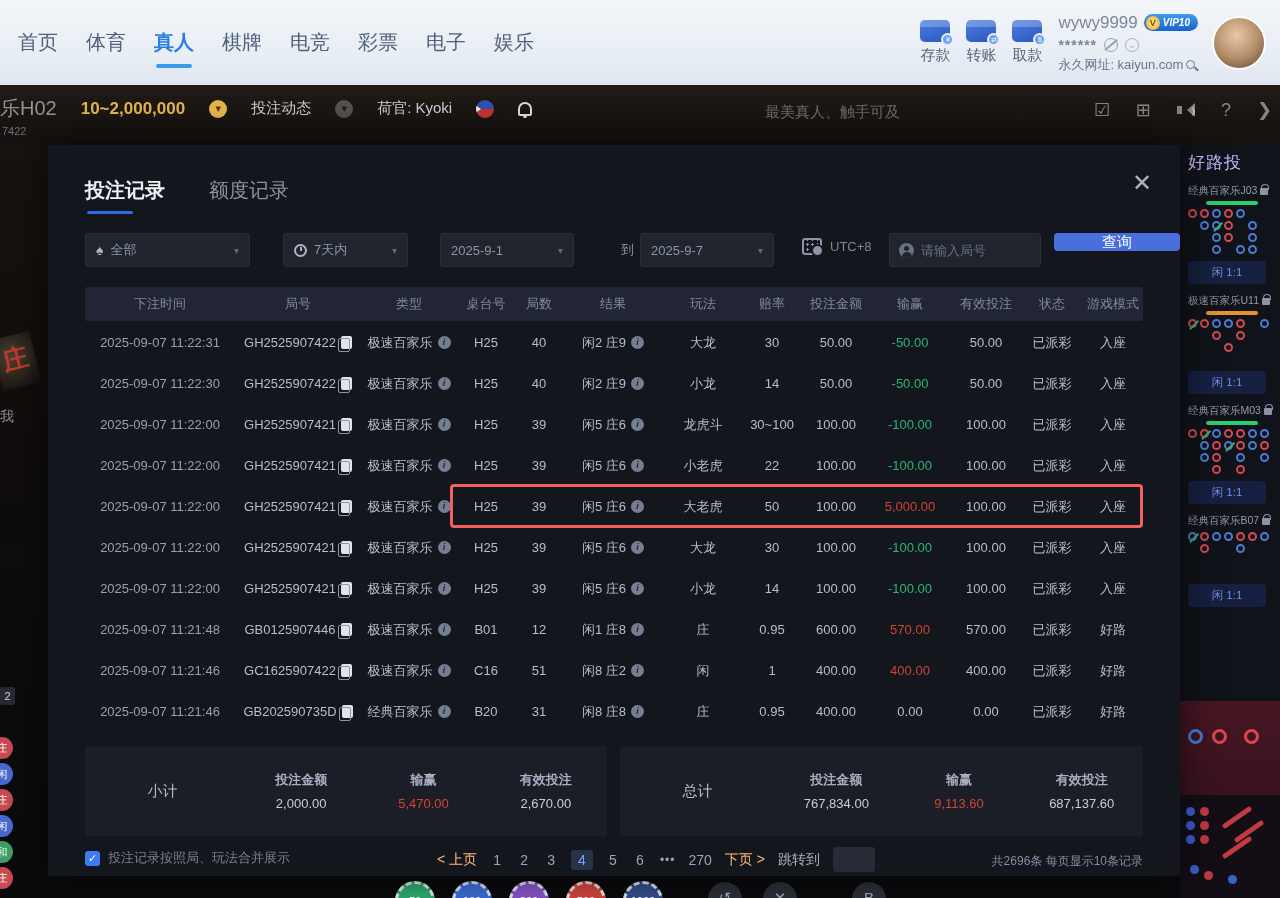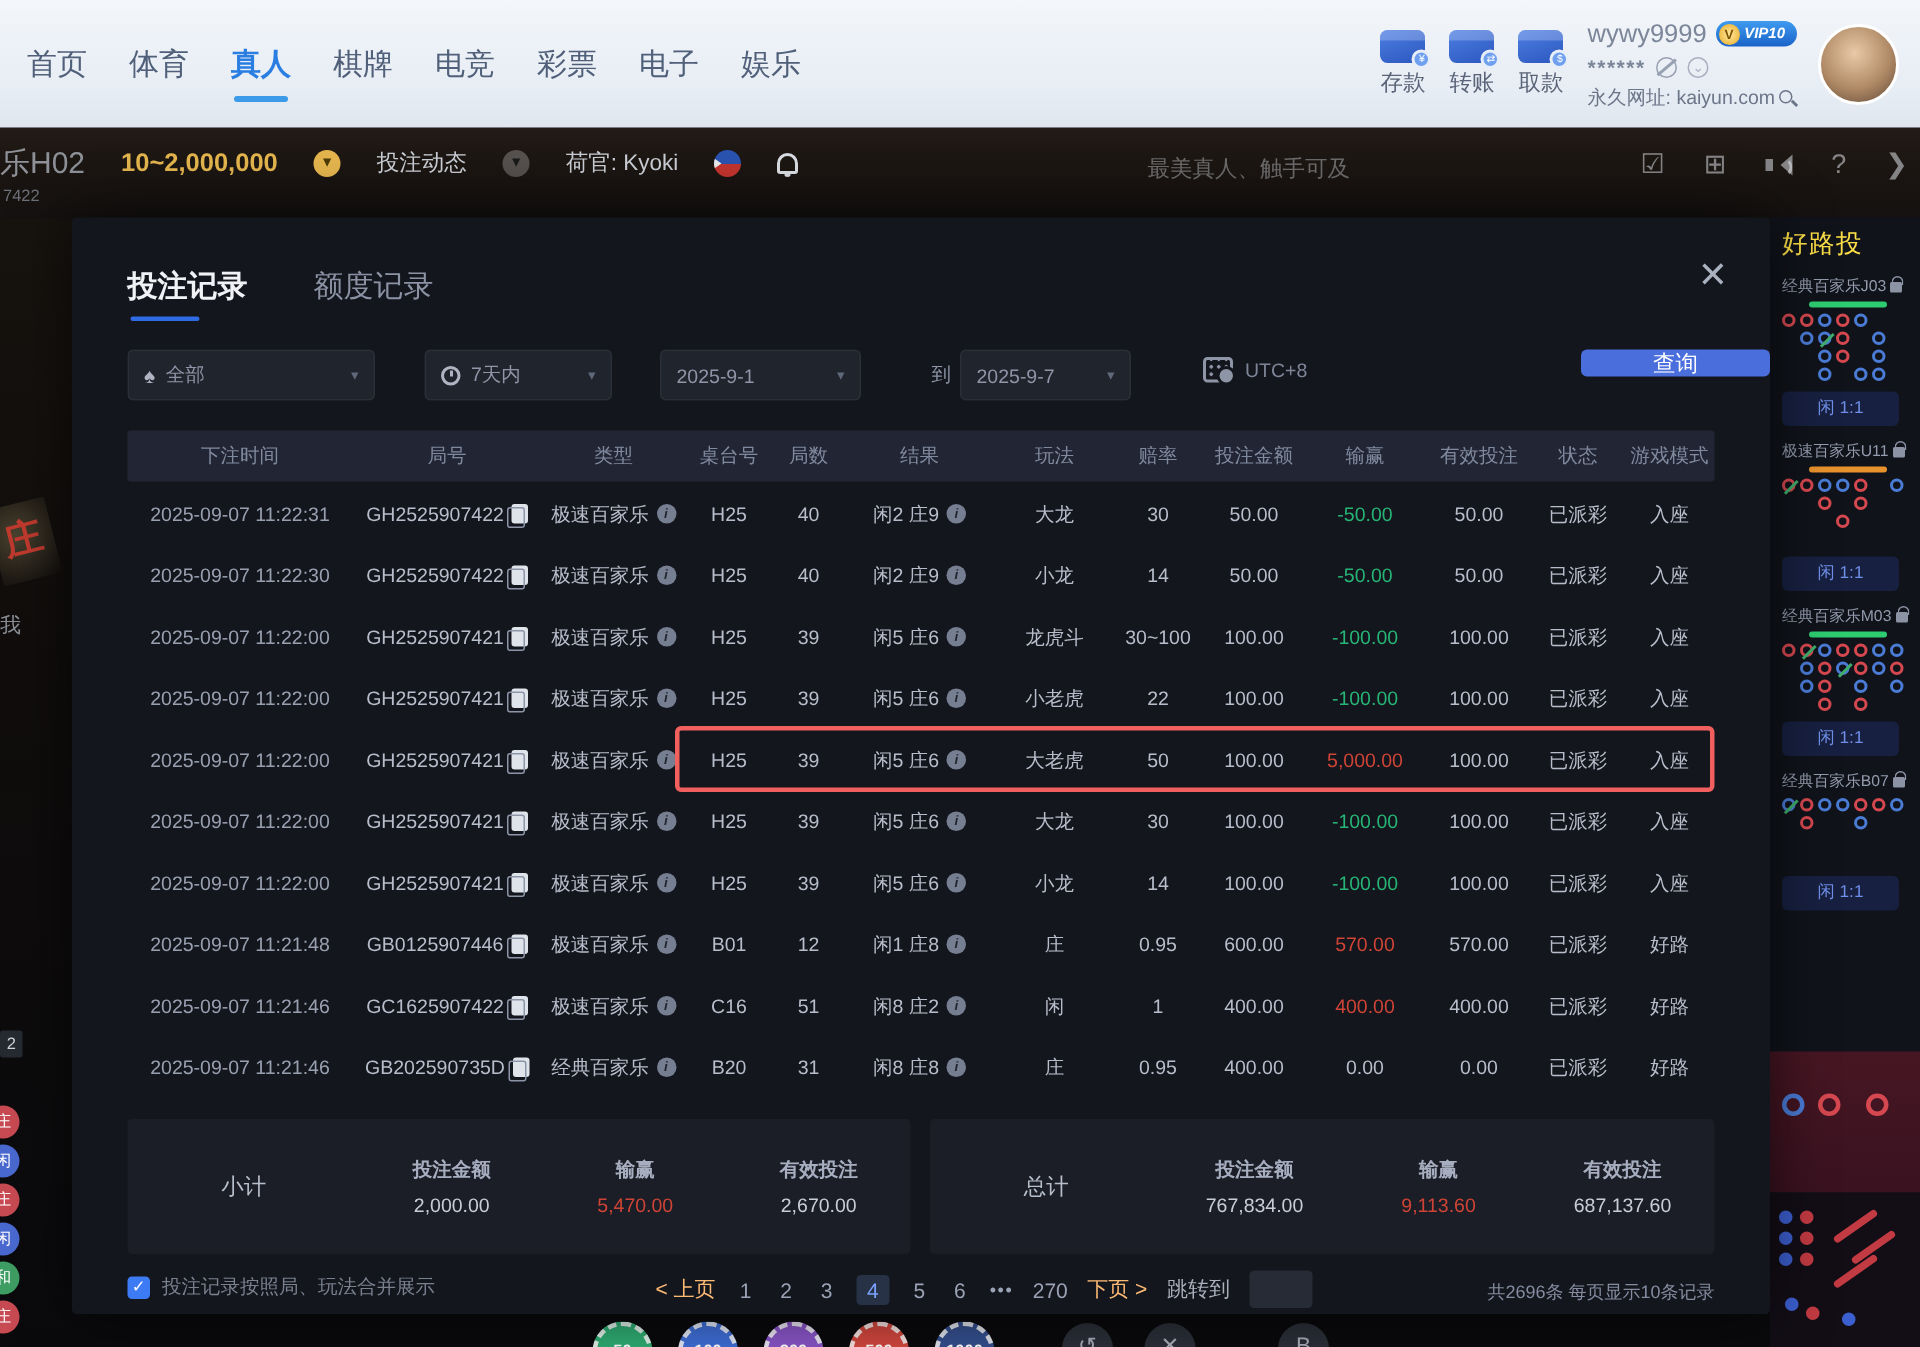--- a/index.html
+++ b/index.html
@@ -107,21 +107,21 @@
     font-size:11px; text-align:center; line-height:22px; }
 
   
   .chip { position:absolute; width:40px; height:40px; border-radius:50%; border:3px dashed rgba(255,255,255,.85);
     color:#fff; font-size:11px; font-weight:700; text-align:center; line-height:34px; cursor:pointer; }
   .round-btn { position:absolute; width:34px; height:34px; border-radius:50%; background:#2b2f38;
     color:#aab1bd; font-size:15px; text-align:center; line-height:32px; cursor:pointer; }
 
   
   .road-panel { position:absolute; right:0; top:145px; width:100px; height:753px; background:#10131a; z-index:3; padding:6px 4px 0 8px; }
-  .road-title { font-size:17px; color:#fde047; margin-bottom:10px; letter-spacing:1px; }
+  .road-title { font-size:17px; color:#c4b5fd; margin-bottom:10px; letter-spacing:1px; }
   .road-card { margin-bottom:10px; cursor:pointer; }
   .rc-head { display:flex; align-items:center; gap:3px; }
   .rc-name { font-size:10.5px; color:#939bad; white-space:nowrap; }
   .ic-lock { width:8px; height:7px; background:#8b93a5; border-radius:1px; position:relative; flex:0 0 auto; }
   .ic-lock::before { content:""; position:absolute; left:1px; top:-4px; width:6px; height:5px;
     border:1.5px solid #8b93a5; border-bottom:none; border-radius:4px 4px 0 0; }
   .rc-bar { height:4px; border-radius:2px; margin:3px 0 4px 18px; }
   .road-grid { display:grid; grid-template-columns:repeat(7,11px); grid-auto-rows:11px; gap:1px; margin:4px 0 5px; }
   .dot { width:9px; height:9px; border-radius:50%; border:2px solid transparent; position:relative; }
   .dot.r { border-color:#d5484f; } .dot.b { border-color:#4a7bd5; }
@@ -509,27 +509,31 @@
       <div class="dd" style="left:198px;width:125px;">
         <span class="ic-clock"></span>
         <span class="dd-text">7天内</span>
         <span class="dd-chev">▾</span>
       </div>
       <div class="dd" style="left:355px;width:134px;">
         <span class="dd-text">2025-9-1</span>
         <span class="dd-chev">▾</span>
       </div>
       <span class="to-label">到</span>
-      <div class="dd" style="left:555px;width:114px;">
+      <div class="dd" style="left:555px;width:134px;">
         <span class="dd-text">2025-9-7</span>
         <span class="dd-chev">▾</span>
       </div>
       <div class="utc-wrap">
         <span class="ic-cal"></span>
         <span class="utc-txt">UTC+8</span>
+      </div>
+      <div class="search-box">
+        <span class="ic-person"></span>
+        <input class="search-input" type="text" placeholder="请输入局号" style="">
       </div>
       <button class="query-btn">查询</button>
     </div>
 
     <div class="thead" id="thead">
         <div class="cell" style="width: 150px;">下注时间</div>
         <div class="cell" style="width: 126px;">局号</div>
         <div class="cell" style="width: 96px;">类型</div>
         <div class="cell" style="width: 58px;">桌台号</div>
         <div class="cell" style="width: 48px;">局数</div>

